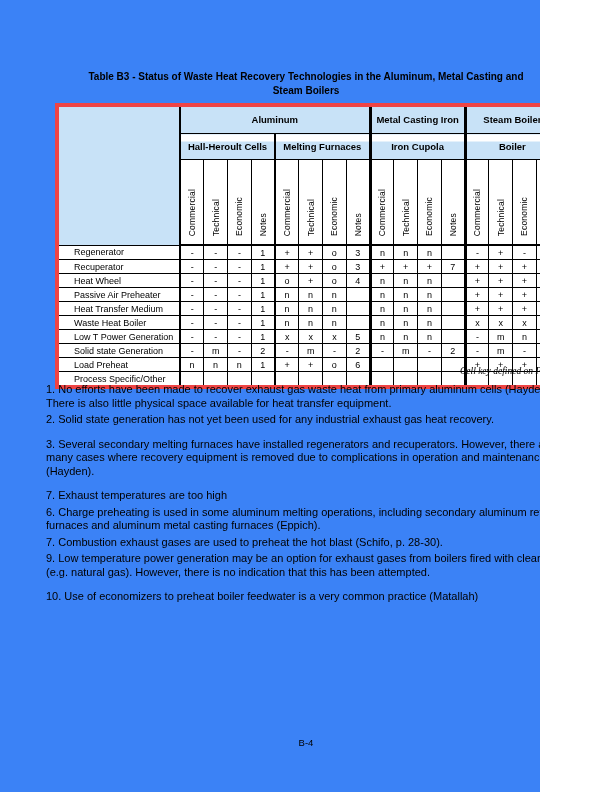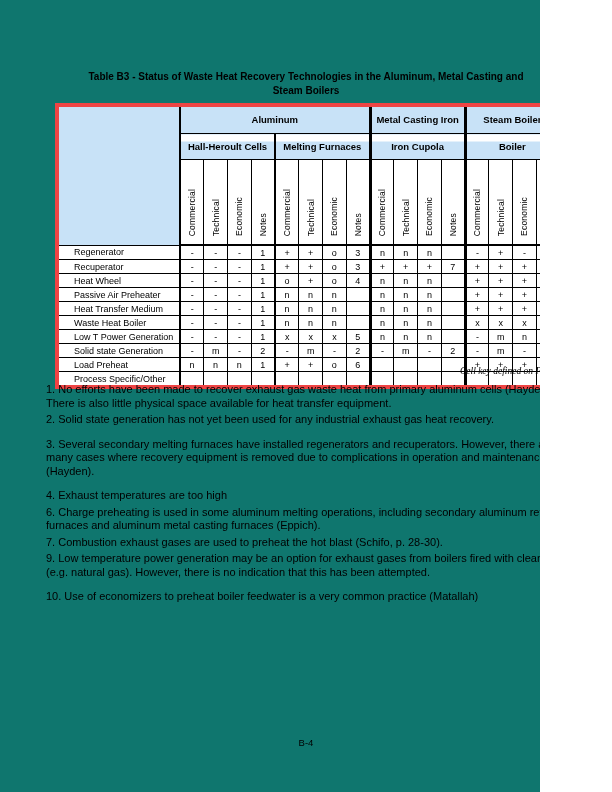--- a/index.html
+++ b/index.html
@@ -1,19 +1,19 @@
 <!DOCTYPE html>
 <html><head>
 <meta charset="utf-8">
 <style>
   html,body{margin:0;padding:0;background:#ffffff;}
   .page{
     position:relative;
     width:540px;height:792px;
-    background:#0f766e;
+    background:#3b82f6;
     font-family:"Liberation Sans", sans-serif;
     color:#000;
     overflow:hidden;
   }
   .doc-title{
     position:absolute;top:70px;left:0;width:612px;
     text-align:center;font-weight:bold;font-size:10px;line-height:14px;
   }
   table.status-table{
     position:absolute;top:103px;left:55px;
@@ -329,21 +329,21 @@
         </tr>
       </tbody>
   </table>
 
   <div class="table-caption">Cell key defined on Page B-1</div>
 
   <div class="footnotes">
       <p>1. No efforts have been made to recover exhaust gas waste heat from primary aluminum cells  (Hayden).  There is also little physical space available for heat transfer equipment.</p>
       <p class="sp">2. Solid state generation has not yet been used for any industrial exhaust gas heat recovery.</p>
       <p class="sp">3. Several secondary melting furnaces have installed regenerators and recuperators.  However, there are many cases where recovery equipment is removed due to complications in operation and maintenance (Hayden).</p>
-      <p>4. Exhaust temperatures are too high</p>
+      <p>7. Exhaust temperatures are too high</p>
       <p>6. Charge preheating is used in some aluminum melting operations, including secondary aluminum refining furnaces and aluminum metal casting furnaces (Eppich).</p>
       <p>7. Combustion exhaust gases are used to preheat the hot blast (Schifo, p. 28-30).</p>
       <p class="sp">9. Low temperature power generation may be an option for exhaust gases from boilers fired with clean fuels (e.g. natural gas).  However, there is no indication that this has been attempted.</p>
       <p>10. Use of economizers to preheat boiler feedwater is a very common practice (Matallah)</p>
     </div>
 
   <div class="page-number">B-4</div>
 
 </div>
 

